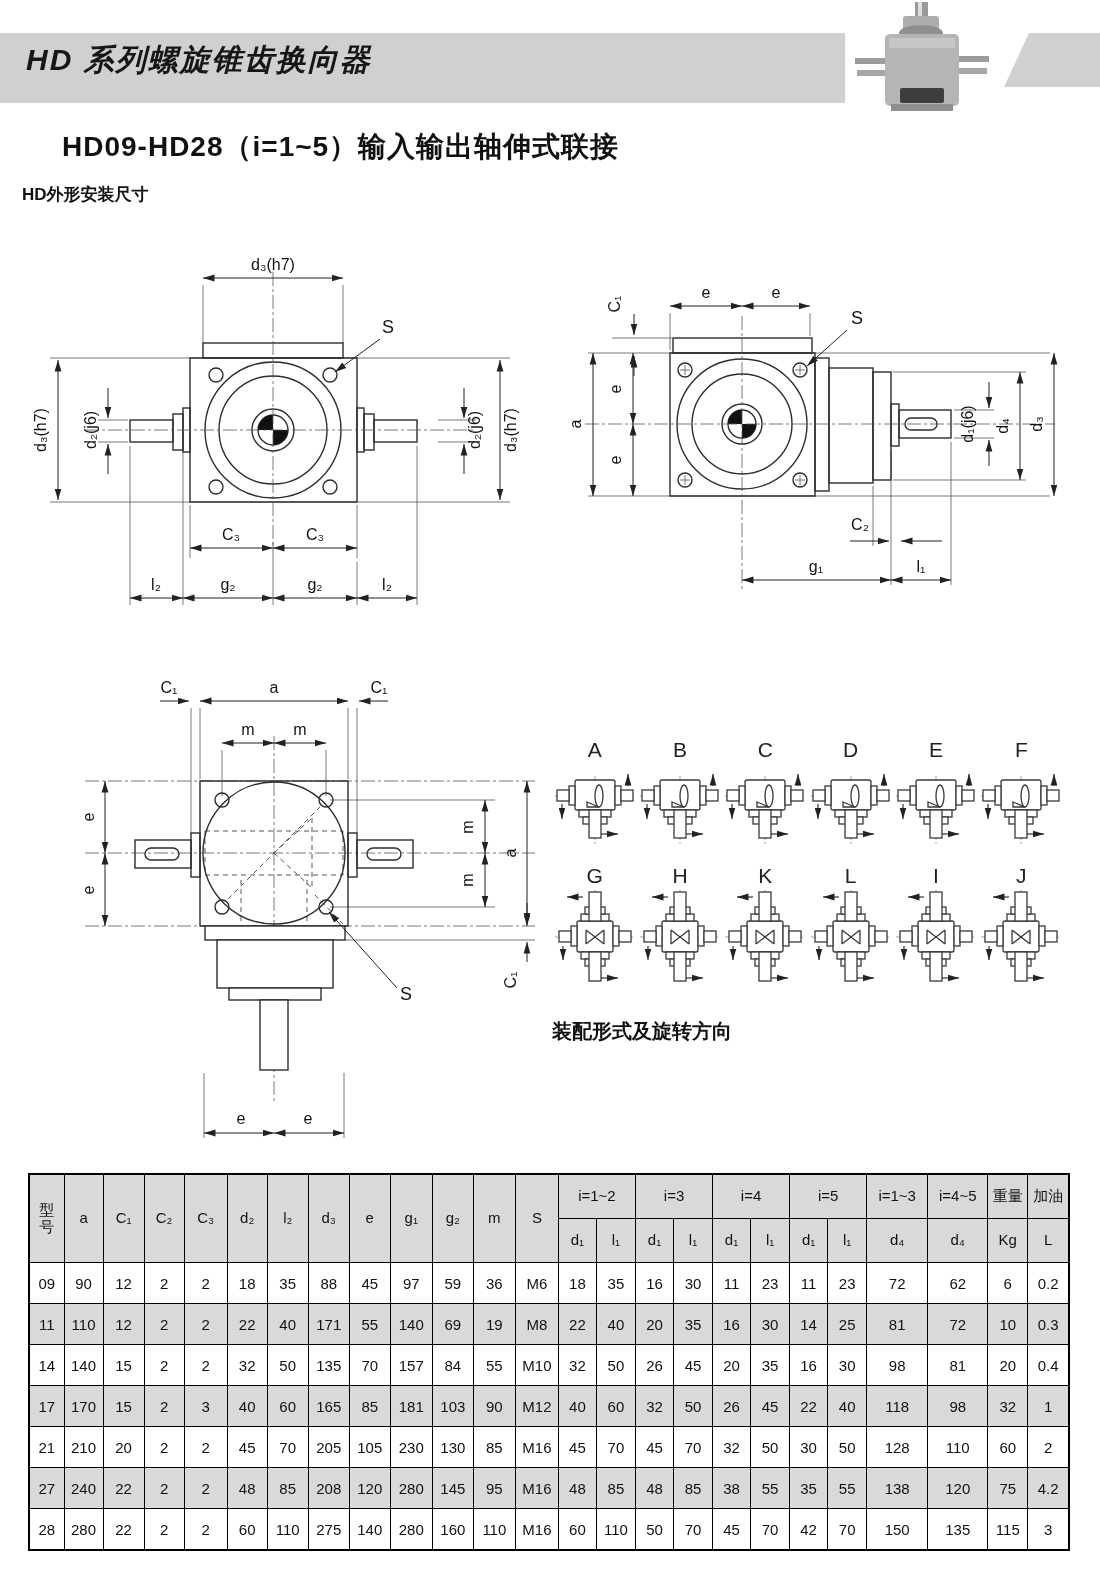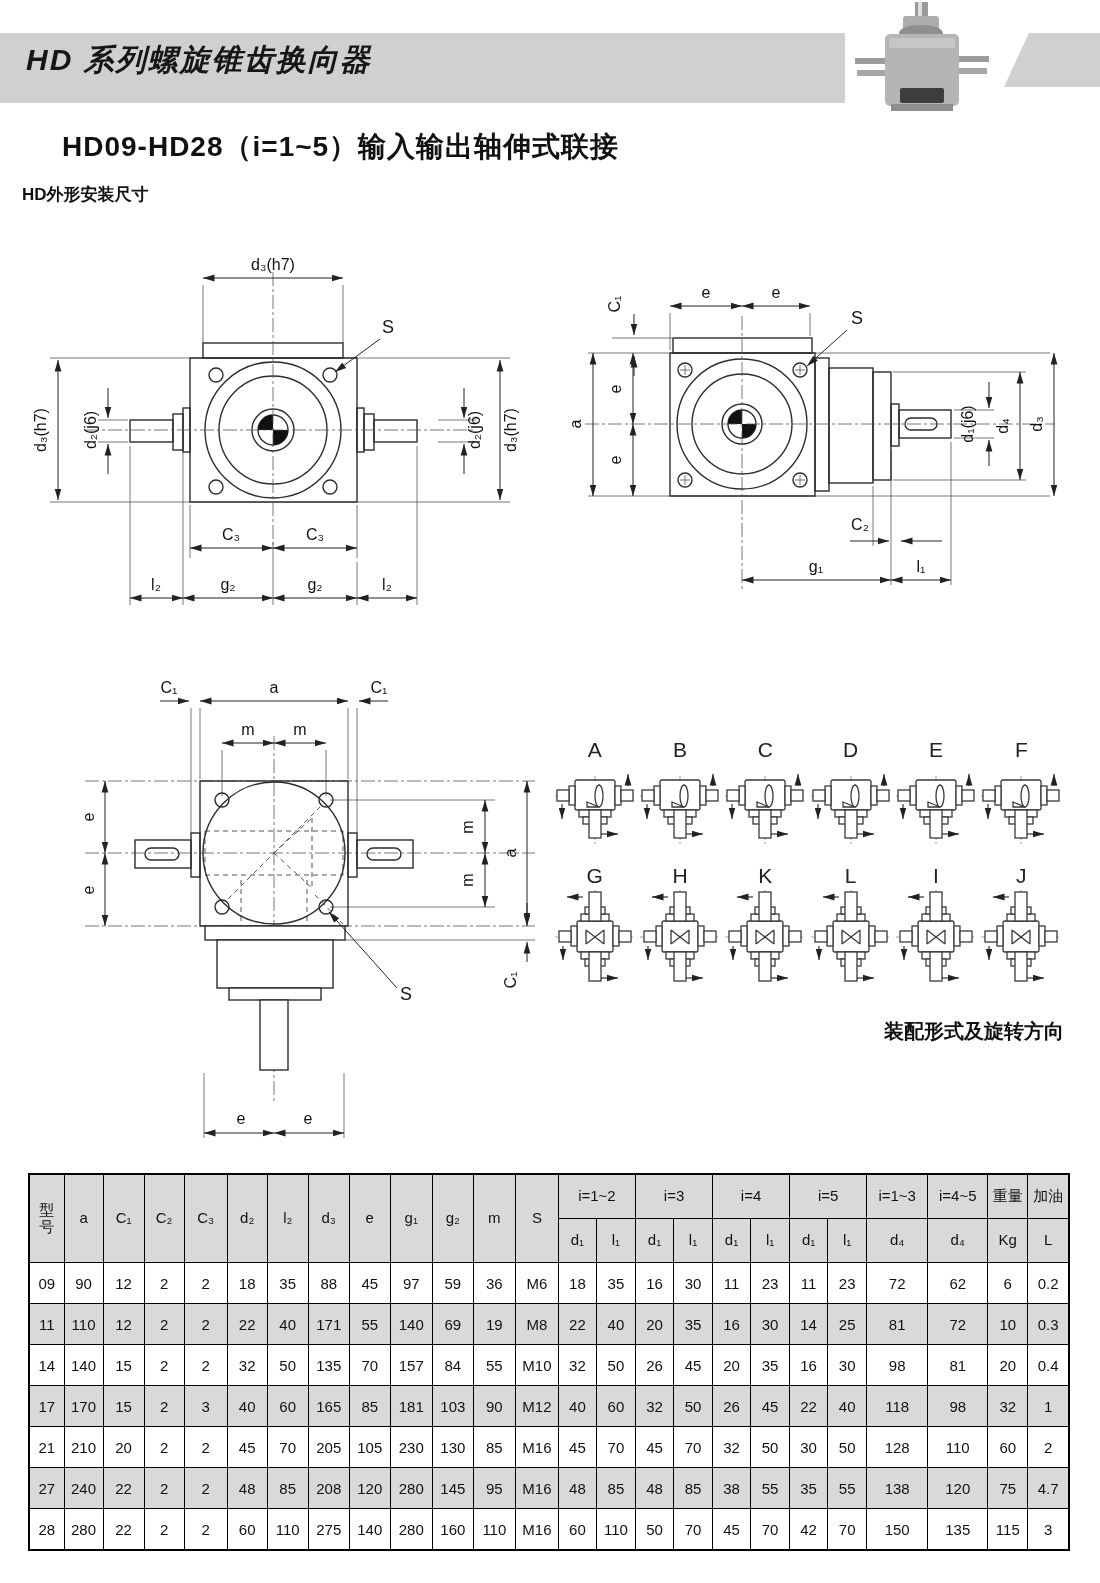--- a/index.html
+++ b/index.html
@@ -28,21 +28,21 @@
   .hub{fill:#111;stroke:none;}
   
   .assembly{left:552px;top:738px;width:512px;display:grid;
             grid-template-columns:repeat(6,1fr);row-gap:10px;}
   .acell{display:flex;flex-direction:column;align-items:center;}
   .aletter{font-size:21px;line-height:24px;color:#222;}
   .asketch{overflow:visible;}
   .obj2{fill:#fff;stroke:#3a3a3a;stroke-width:1.3;}
   .cl2{stroke:#777;stroke-width:0.7;stroke-dasharray:8 2 2 2;fill:none;}
   .arr2{stroke:#333;stroke-width:1.2;fill:none;}
-  .assembly-caption{left:552px;top:1018px;width:512px;text-align:right;
+  .assembly-caption{left:552px;top:1018px;width:512px;text-align:left;
                     font-size:20px;font-weight:bold;}
   
   table.dim-table{position:absolute;left:28px;top:1173px;width:1042px;
                   border-collapse:collapse;table-layout:fixed;
                   border:2px solid #000;font-size:15px;}
   .dim-table th,.dim-table td{border:1px solid #000;text-align:center;
                   vertical-align:middle;padding:0;font-weight:normal;}
   .dim-table thead th{background:#d9d9d9;height:43px;white-space:pre-line;line-height:1.1;}
   .dim-table tbody td{height:40px;background:#fff;}
   .dim-table tbody tr.alt td{background:#d9d9d9;}
@@ -656,21 +656,21 @@
         <td>85</td>
         <td>48</td>
         <td>85</td>
         <td>38</td>
         <td>55</td>
         <td>35</td>
         <td>55</td>
         <td>138</td>
         <td>120</td>
         <td>75</td>
-        <td>4.7</td>
+        <td>4.2</td>
       </tr>
       <tr>
         <td>28</td>
         <td>280</td>
         <td>22</td>
         <td>2</td>
         <td>2</td>
         <td>60</td>
         <td>110</td>
         <td>275</td>

